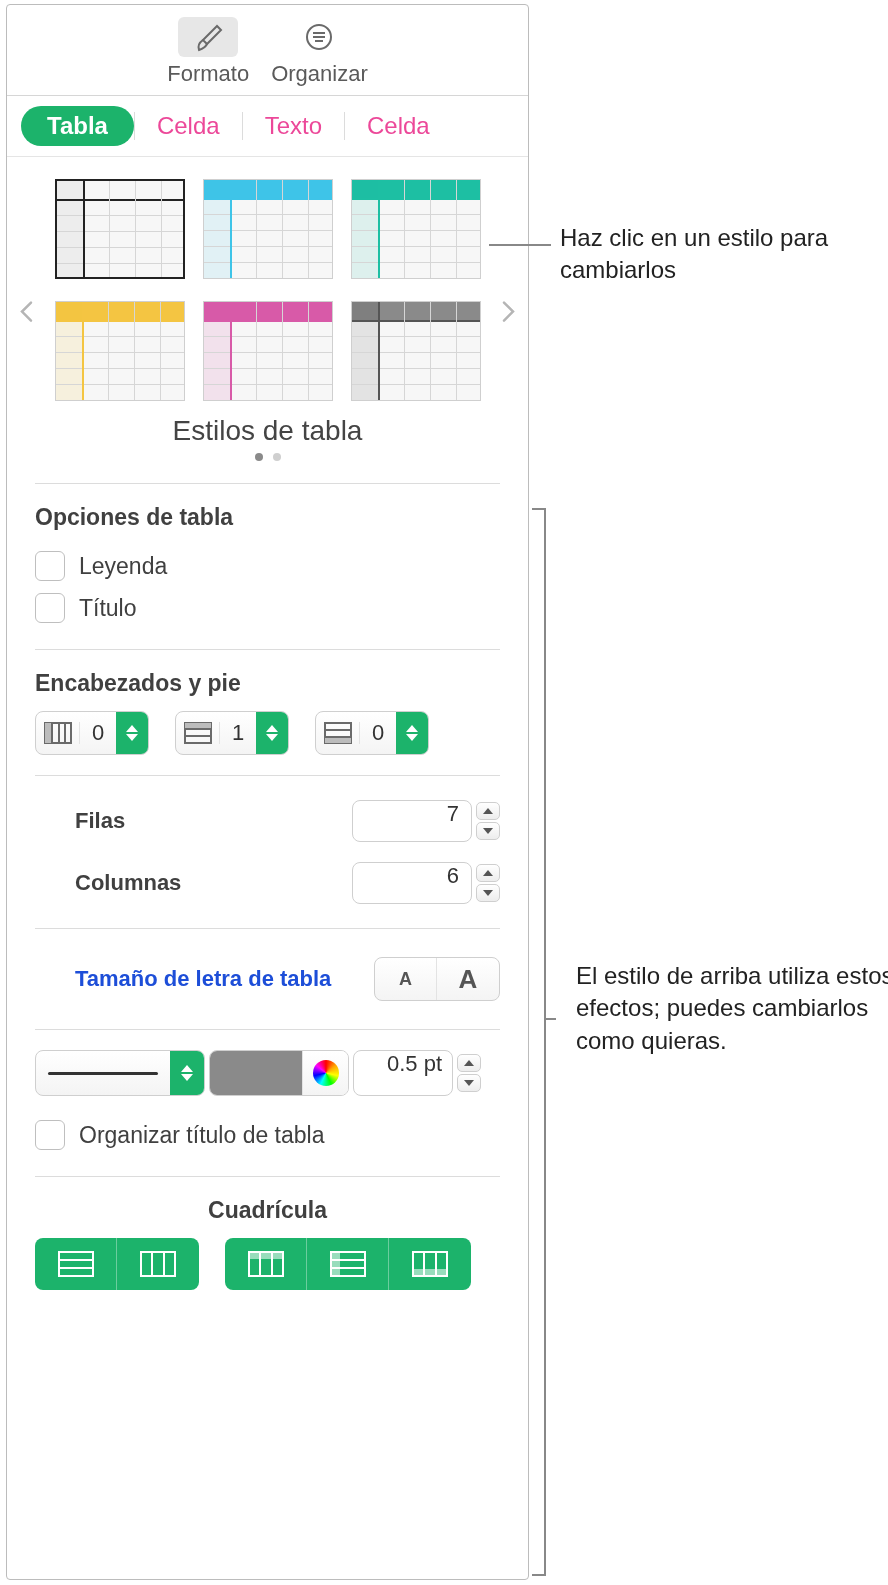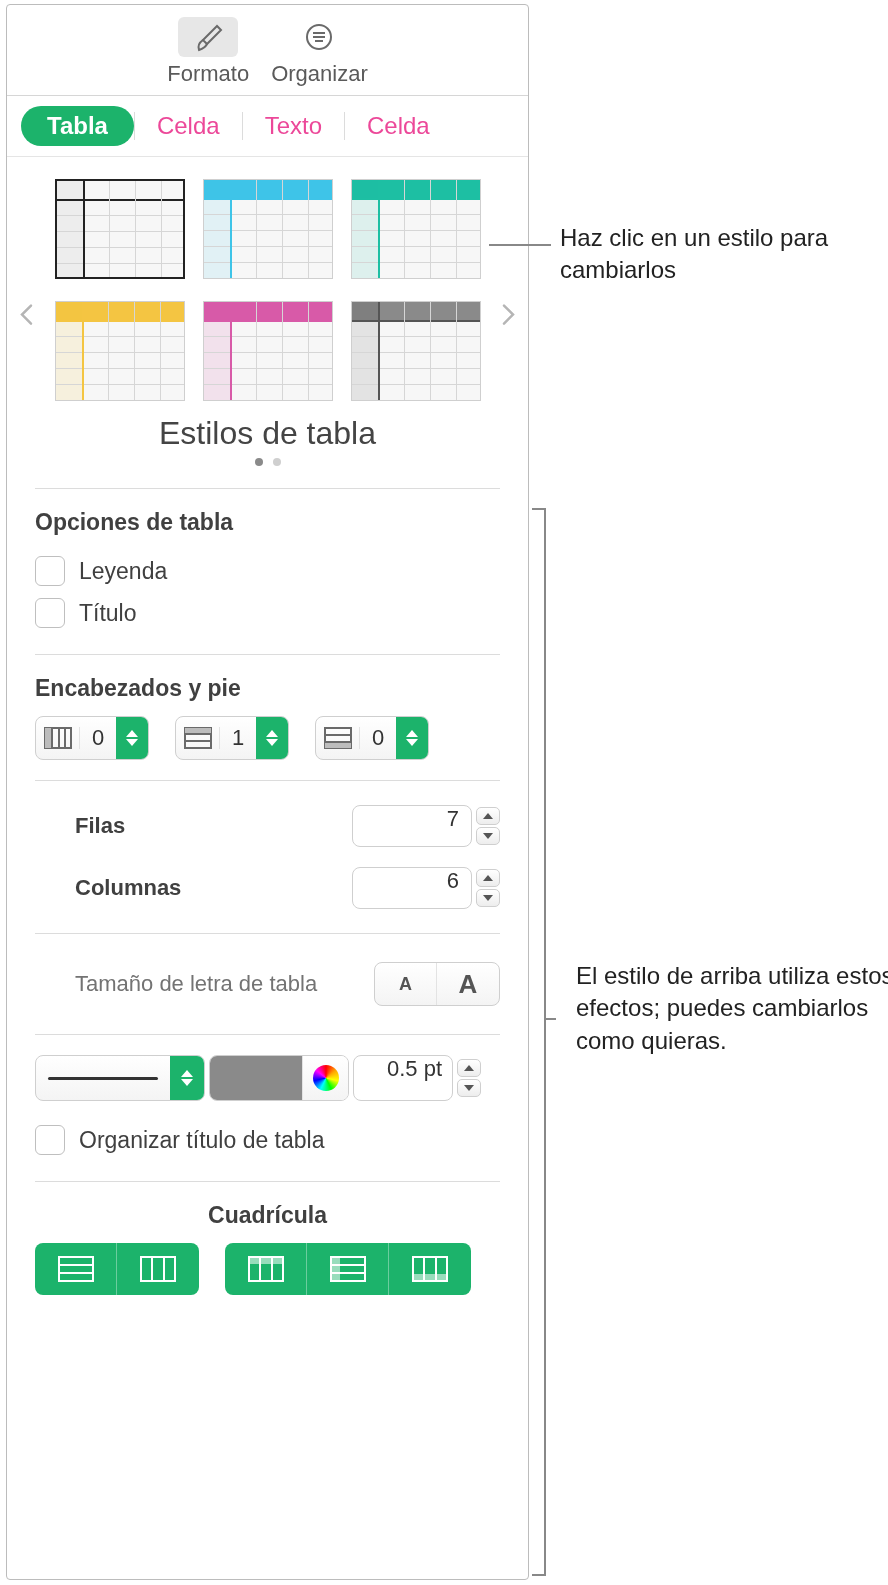--- a/index.html
+++ b/index.html
@@ -55,21 +55,21 @@
   .gallery-nav {
     position:absolute; top:50%; transform:translateY(-70%); color:#b0b0b0; font-size:28px;
     width:30px; text-align:center; cursor:pointer; user-select:none;
   }
   .gallery-nav.left { left: 4px; }
   .gallery-nav.right { right: 4px; }
   .gallery { display:grid; grid-template-columns: repeat(3, 130px); grid-template-rows: repeat(2, 100px); gap: 22px 18px; justify-content:center; }
   .thumb { width:130px; height:100px; border:1px solid #cfcfcf; background:#f7f7f7; position:relative; overflow:hidden; }
   .thumb .hband { position:absolute; left:0; right:0; top:0; height:18px; }
   .thumb .col0 { position:absolute; top:0; bottom:0; left:0; width:26px; background:rgba(0,0,0,0.04);}
-  .gallery-caption { text-align:center; font-size:32px; color:#444; margin-top:14px; }
+  .gallery-caption { text-align:center; font-size:28px; color:#444; margin-top:14px; }
   .dots { display:flex; justify-content:center; gap:10px; margin: 6px 0 14px; }
   .dot { width:8px; height:8px; border-radius:50%; background:#cfcfcf; }
   .dot.active { background:#8a8a8a; }
   .panel .divider { height:1px; background:#dcdcdc; margin: 0 28px; }
   
   .section { padding: 20px 28px; }
   .section-title { font-size: 23px; font-weight:600; color:#404040; margin-bottom: 14px; }
   .check-row { display:flex; align-items:center; gap: 14px; padding: 6px 0; font-size:23px; color:#404040;}
   .cbox { width:30px; height:30px; border:1px solid #bfbfbf; border-radius:6px; background:#fff; }
   
@@ -371,21 +371,21 @@
           <div class="sbtn dn"></div>
         </div>
       </div>
     </div>
   </div>
 
   <div class="divider"></div>
 
   <div class="section" style="padding-top:18px;padding-bottom:18px;">
     <div class="kv-row">
-      <span style="font-weight:400;color:#737373;">Tamaño de letra de tabla</span>
+      <span style="font-weight:700;color:#1d4ed8;">Tamaño de letra de tabla</span>
       <div class="seg2">
         <div class="half">A</div>
         <div class="half">A</div>
       </div>
     </div>
   </div>
 
   <div class="divider"></div>
 
   <div class="section">

